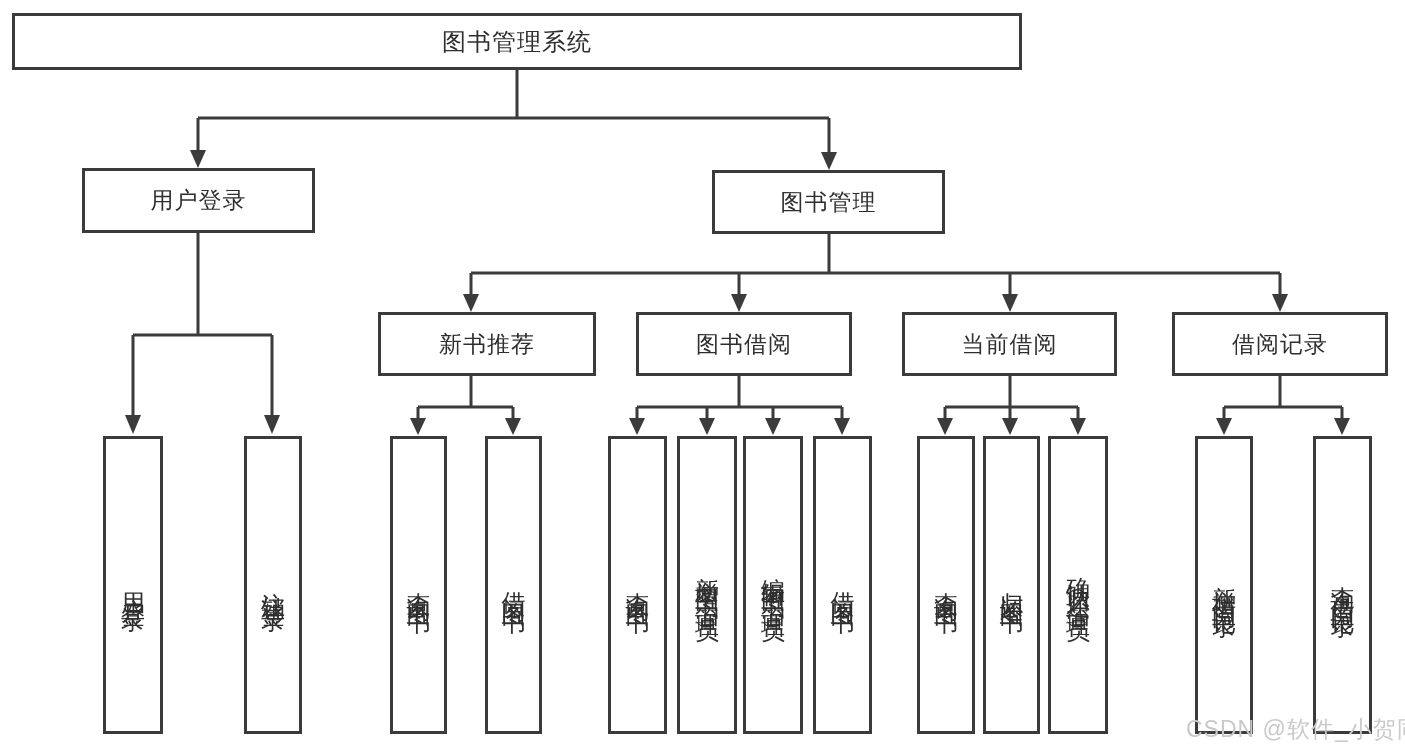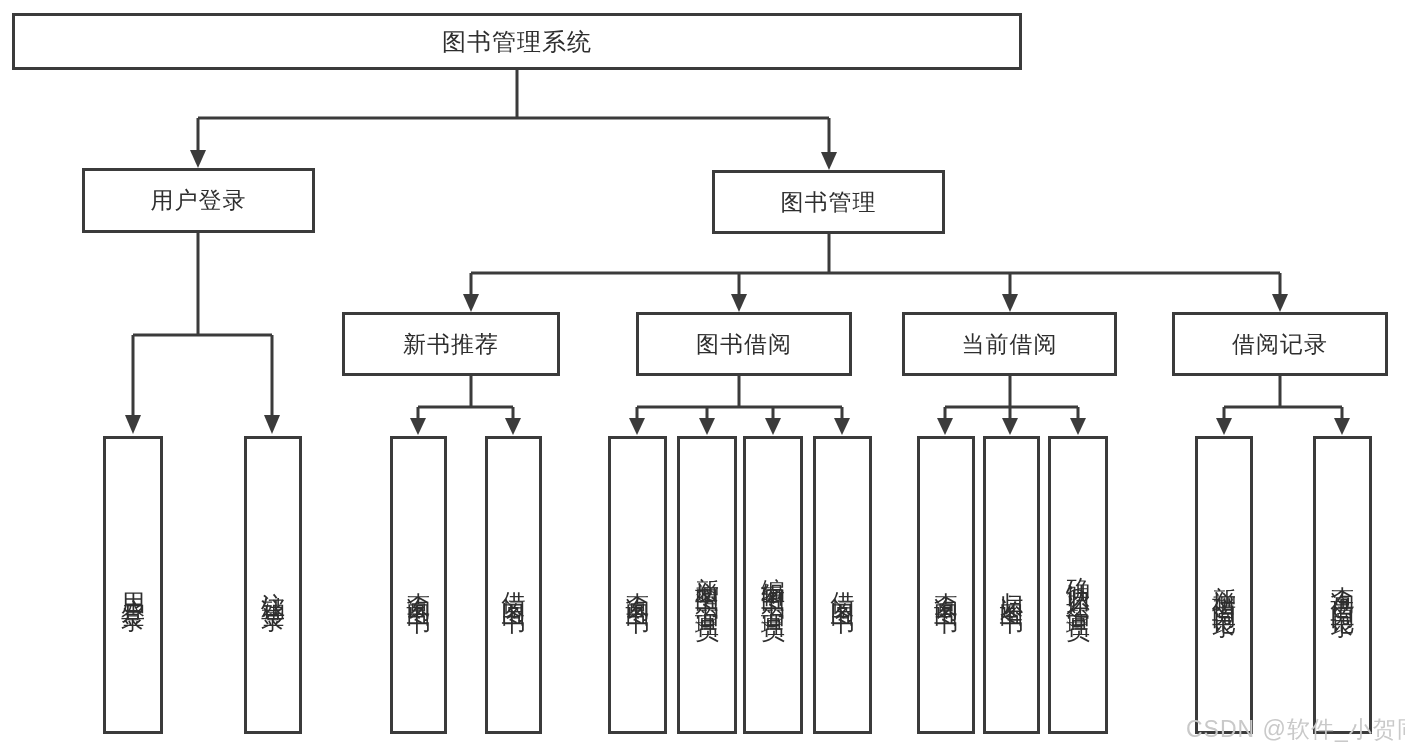--- a/index.html
+++ b/index.html
@@ -99,21 +99,21 @@
       <polygon points="1216,418 1232,418 1224,435"></polygon>
       <polygon points="1334,418 1350,418 1342,435"></polygon>
     </g>
   </svg>
 
   <div class="box hbox root-box" style="left:12px; top:13px; width:1010px; height:57px;">图书管理系统</div>
 
   <div class="box hbox" style="left:82px; top:168px; width:233px; height:65px;">用户登录</div>
   <div class="box hbox" style="left:712px; top:170px; width:233px; height:64px;">图书管理</div>
 
-  <div class="box hbox" style="left:342px; top:312px; width:218px; height:64px;">新书推荐</div>
+  <div class="box hbox" style="left:378px; top:312px; width:218px; height:64px;">新书推荐</div>
   <div class="box hbox" style="left:636px; top:312px; width:216px; height:64px;">图书借阅</div>
   <div class="box hbox" style="left:1172px; top:312px; width:216px; height:64px;">借阅记录</div>
   <div class="box hbox" style="left:902px; top:312px; width:215px; height:64px;">当前借阅</div>
 
   <div class="box leaf" style="left:103px; top:436px; width:60px; height:298px;">用户登录</div>
   <div class="box leaf" style="left:244px; top:436px; width:58px; height:298px;">注销登录</div>
 
   <div class="box leaf" style="left:390px; top:436px; width:57px; height:298px;">查询图书</div>
   <div class="box leaf" style="left:485px; top:436px; width:57px; height:298px;">借阅图书</div>
 

